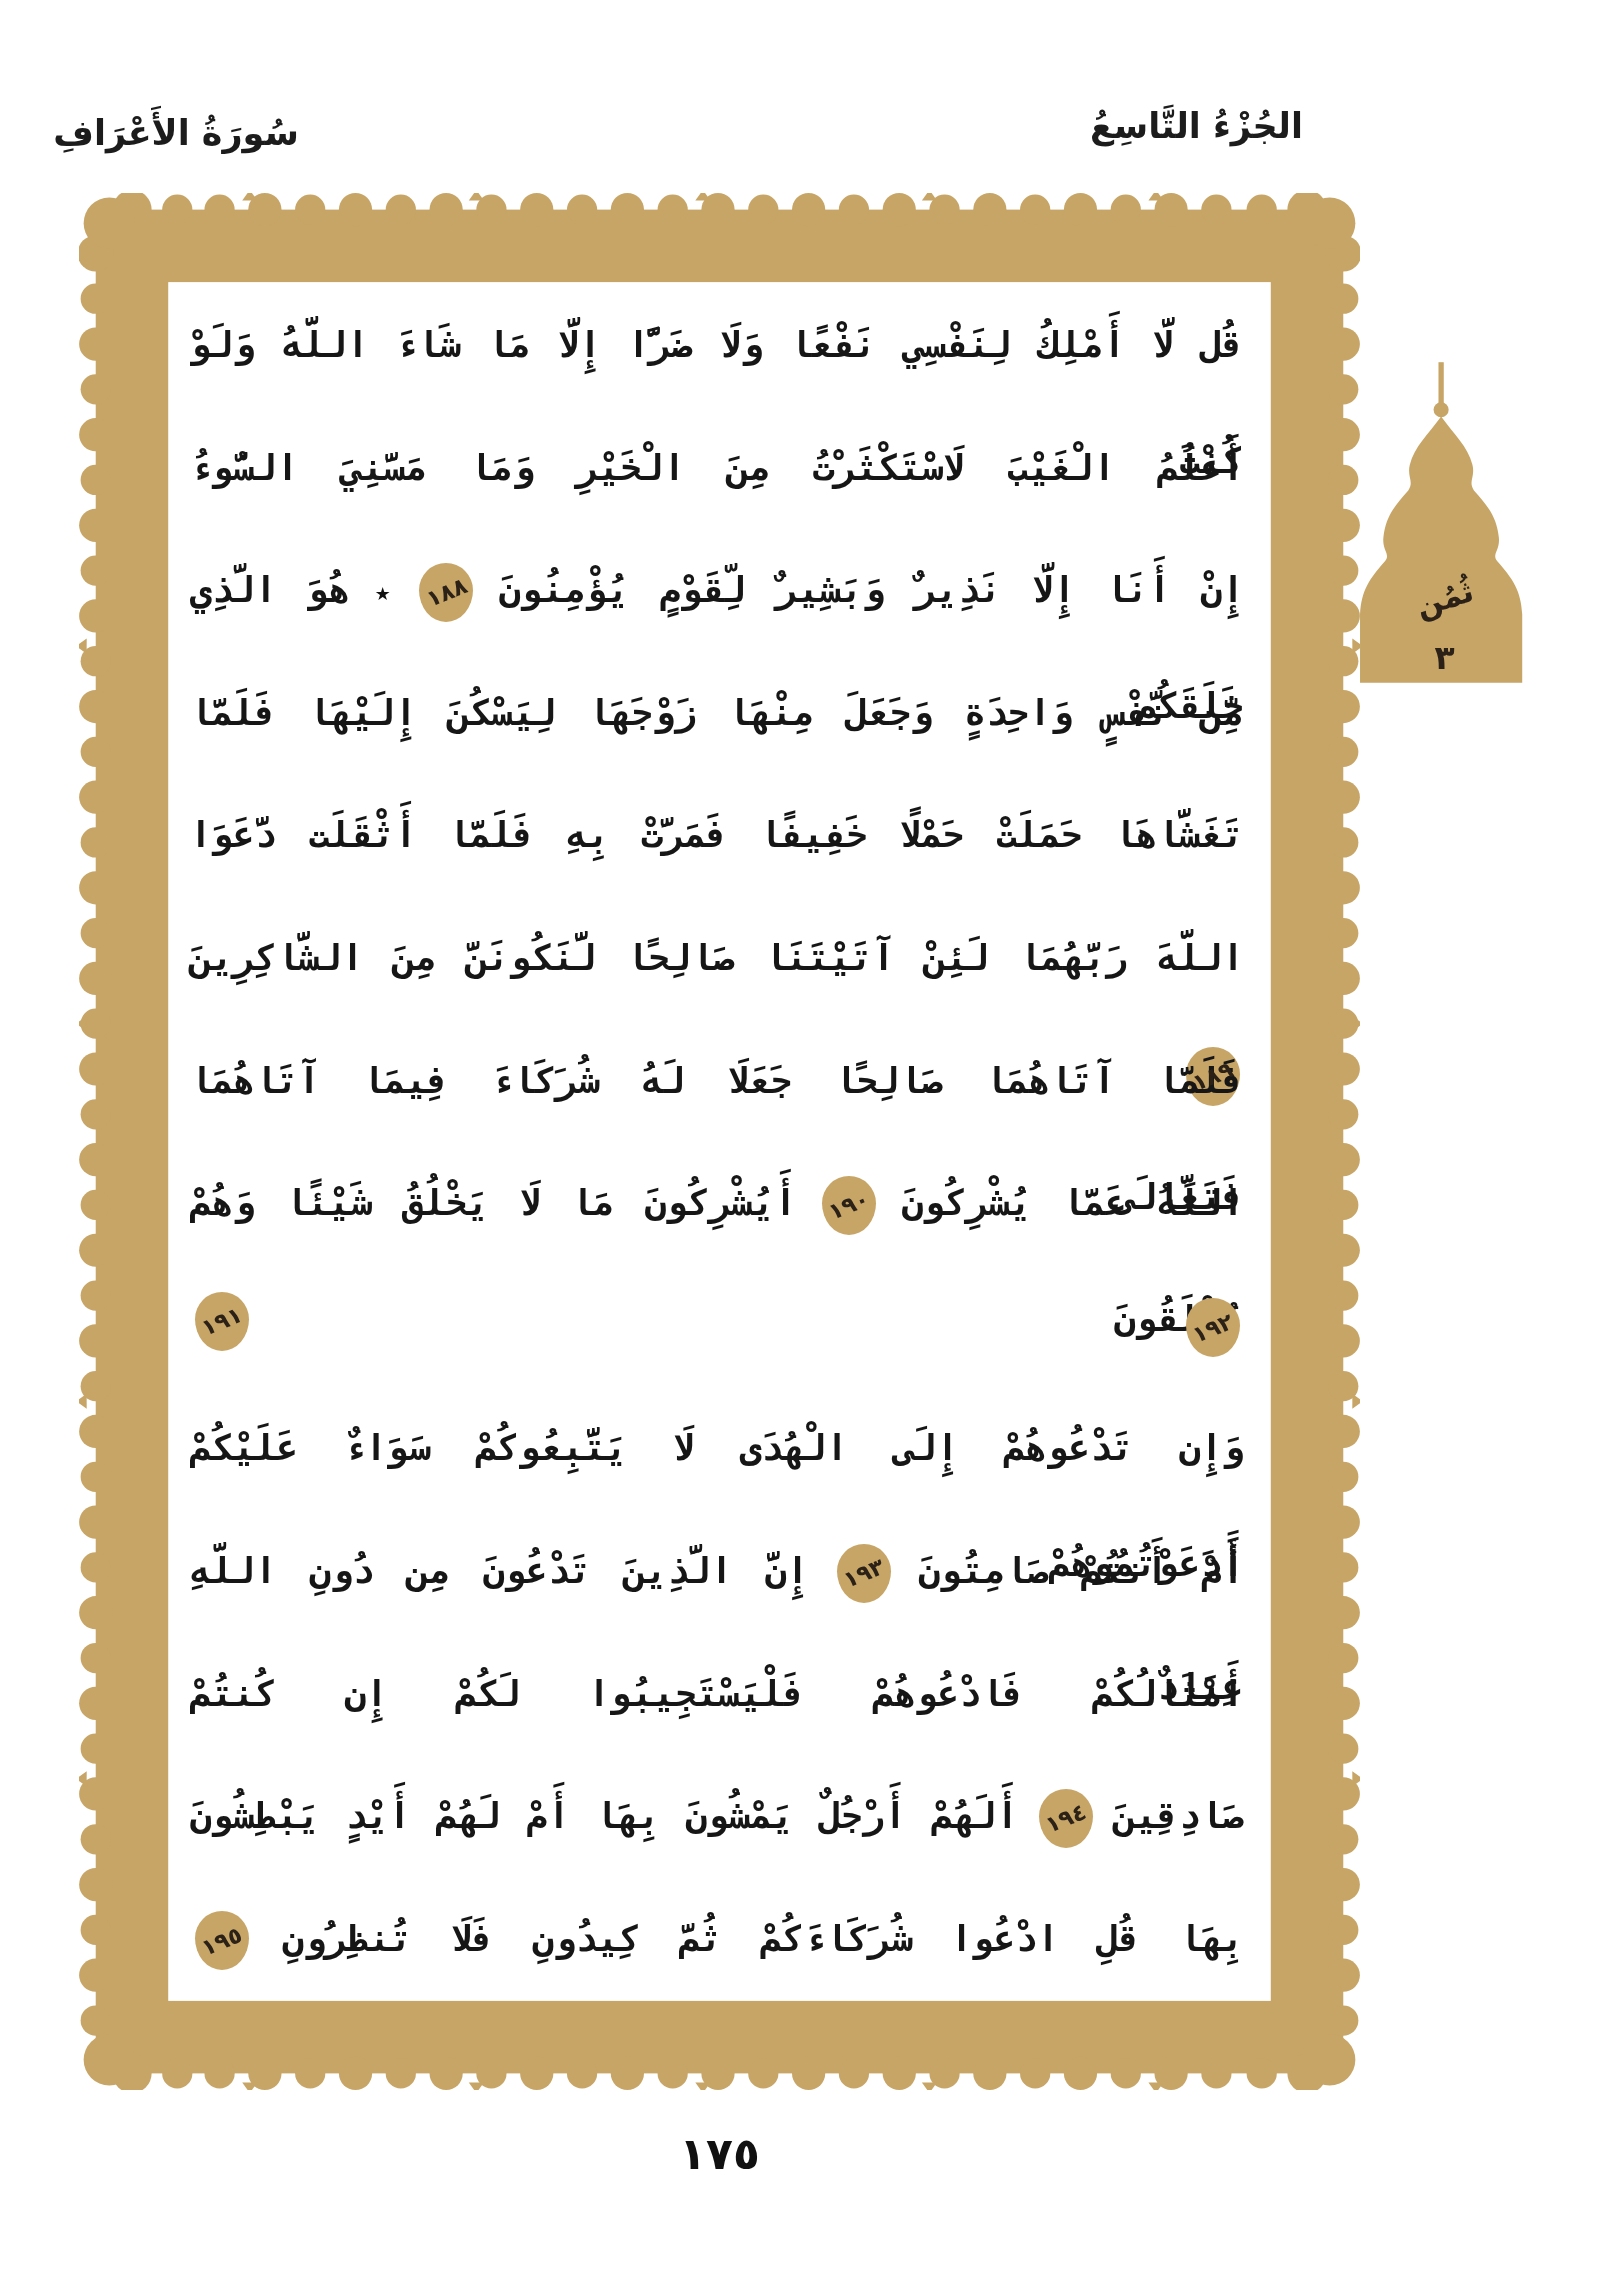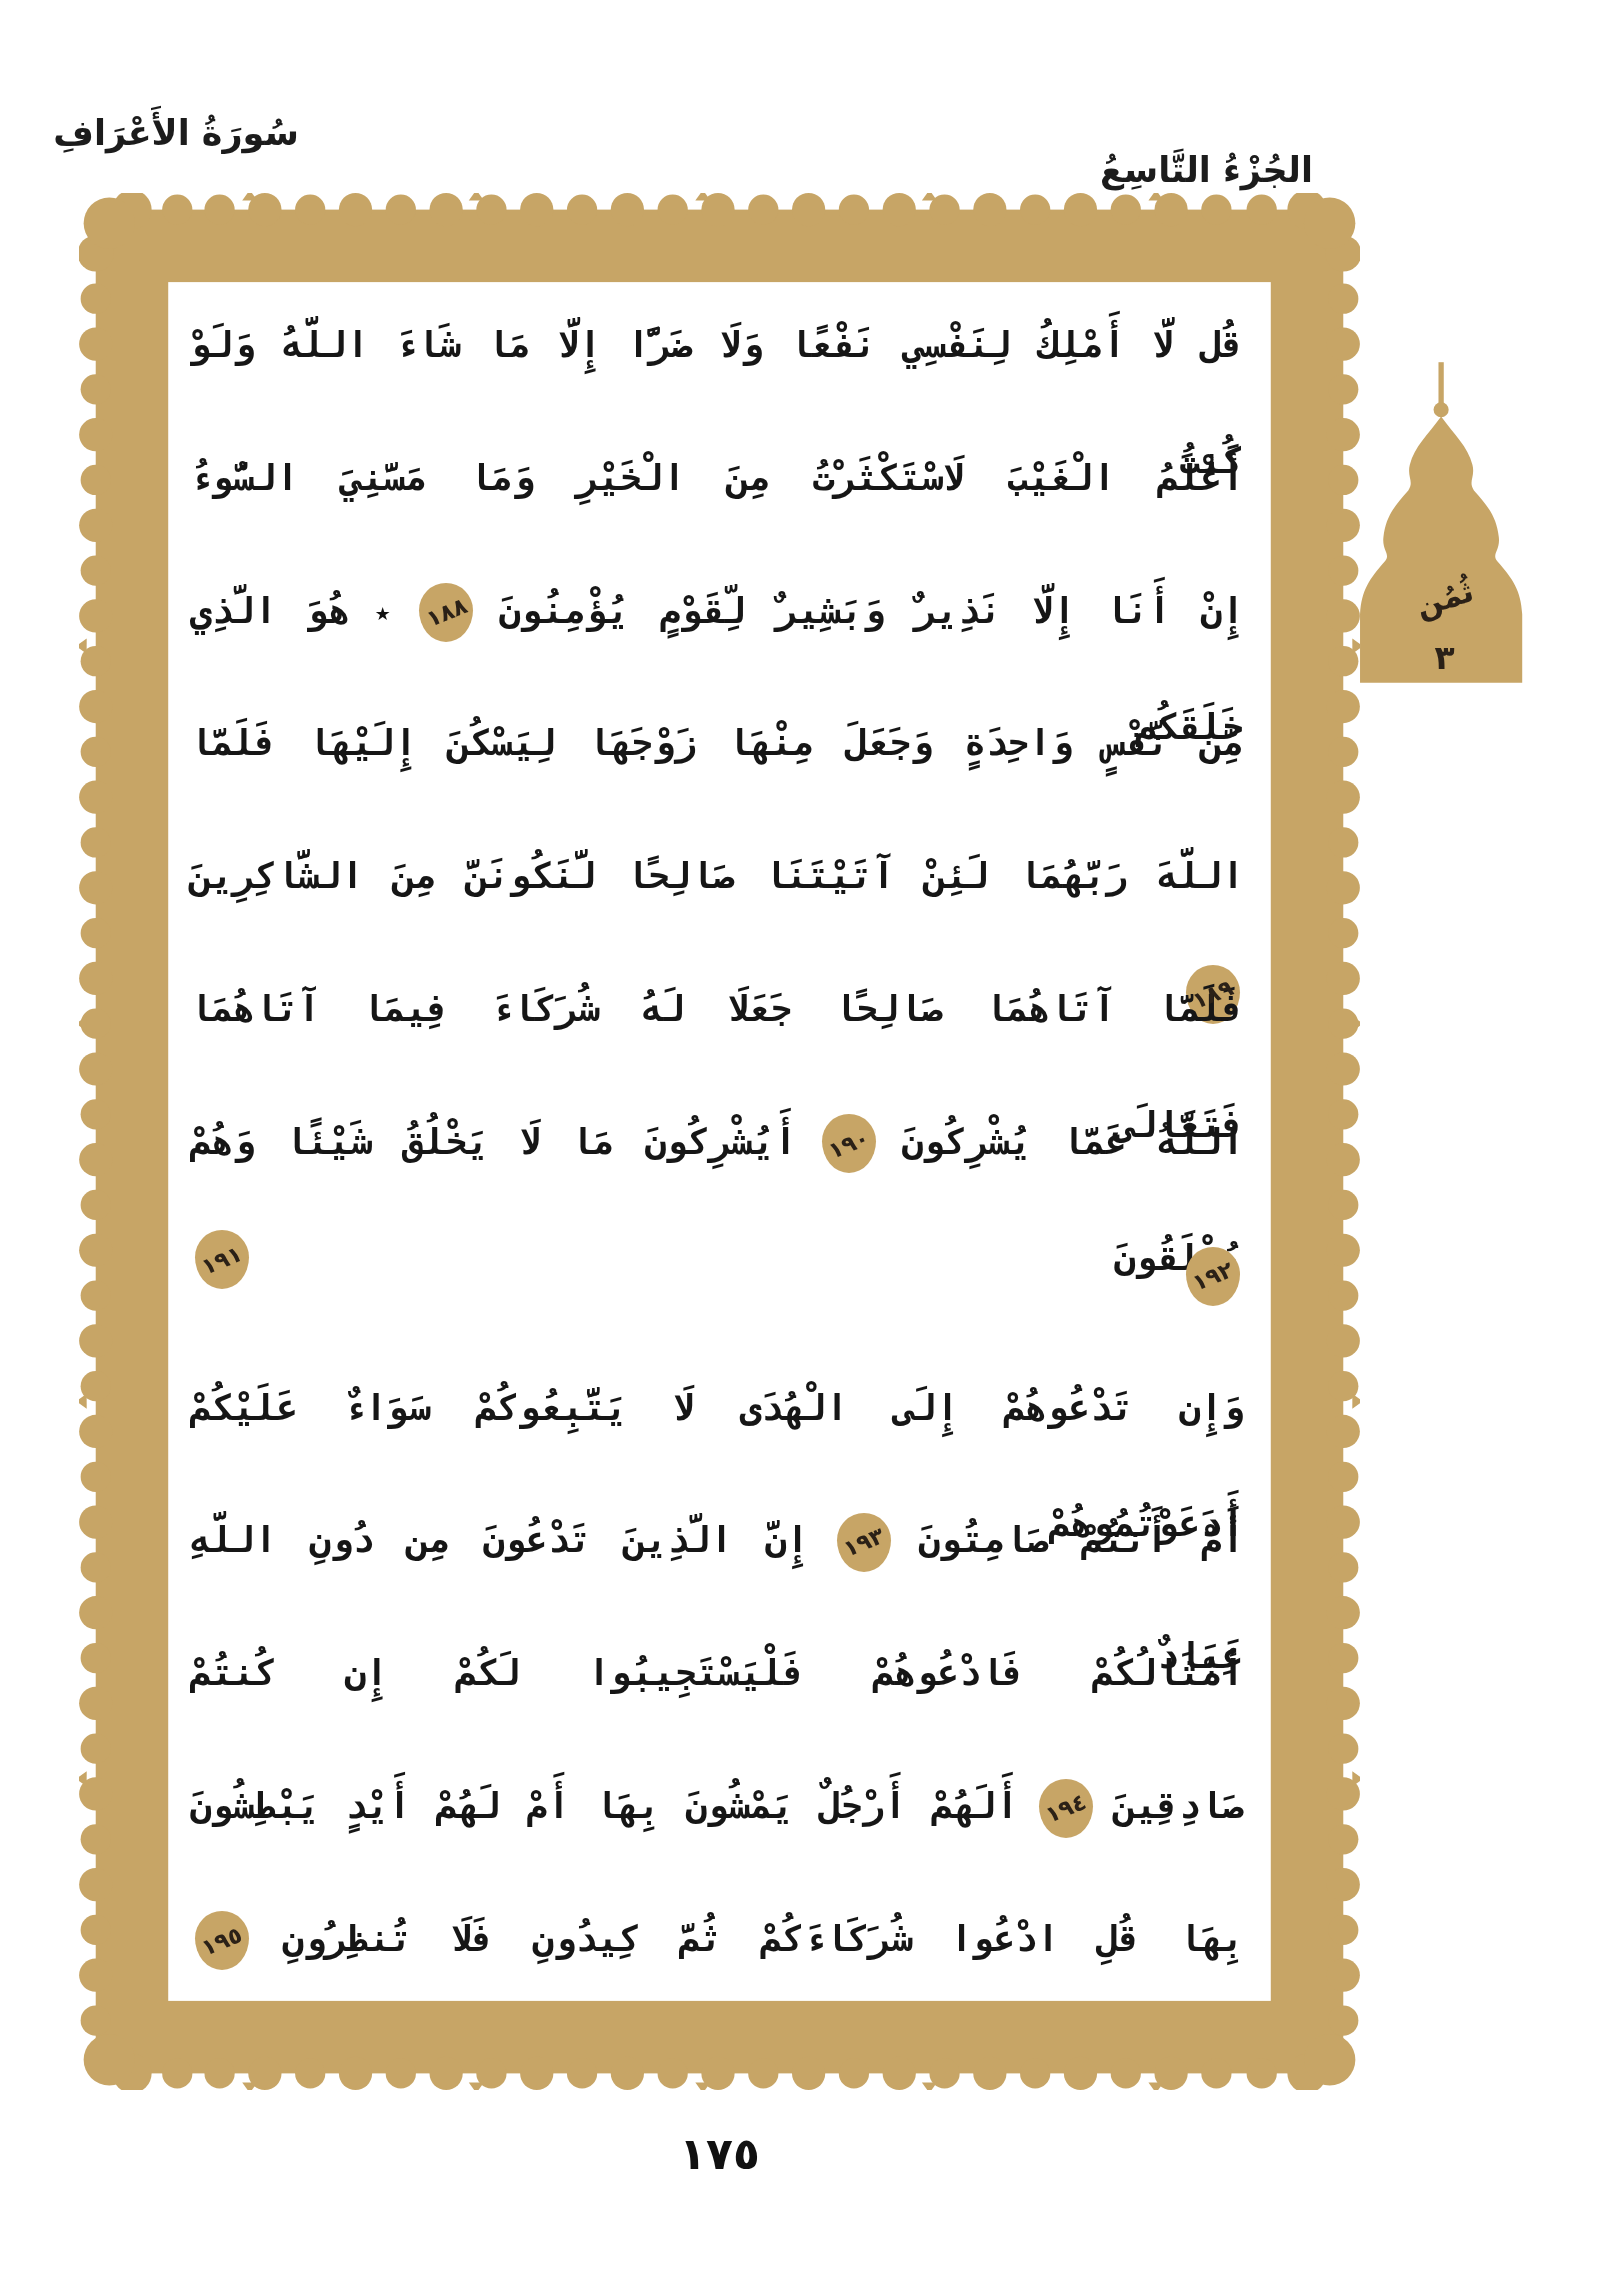--- a/index.html
+++ b/index.html
@@ -12,21 +12,21 @@
   }
   .hdr{
     position:absolute;
     font-size:35px;
     font-weight:bold;
     color:#1c1c1c;
     white-space:nowrap;
     direction:rtl;
   }
   #surah-title{right:1306px;top:113px;}
-  #juz-title{right:292px;top:106px;margin-top:44px;}
+  #juz-title{right:302px;top:106px;}
   #frame-svg{position:absolute;left:79px;top:193px;}
   #thumn-svg{position:absolute;left:1354px;top:362px;}
   #text-block{
     position:absolute;
     left:190px;top:288px;
     width:1054px;height:1707px;
     display:flex;flex-direction:column;justify-content:space-between;
   }
   .qline{
     direction:rtl;
@@ -288,20 +288,21 @@
   <div id="thumn-label">ثُمُن</div>
   <div id="thumn-number">٣</div>
 
   <div id="text-block">
       <div class="qline"><span class="qtext">قُل لَّا أَمْلِكُ لِنَفْسِي نَفْعًا وَلَا ضَرًّا إِلَّا مَا شَاءَ اللَّهُ وَلَوْ كُنتُ</span> </div>
       <div class="qline"><span class="qtext">أَعْلَمُ الْغَيْبَ لَاسْتَكْثَرْتُ مِنَ الْخَيْرِ وَمَا مَسَّنِيَ السُّوءُ</span> </div>
       <div class="qline"><span class="qtext">إِنْ أَنَا إِلَّا نَذِيرٌ وَبَشِيرٌ لِّقَوْمٍ يُؤْمِنُونَ</span> <span class="vmark">
           <span class="vnum">١٨٨</span>
         </span> <span class="hizb">٭</span> <span class="qtext">هُوَ الَّذِي خَلَقَكُم</span> </div>
       <div class="qline"><span class="qtext">مِّن نَّفْسٍ وَاحِدَةٍ وَجَعَلَ مِنْهَا زَوْجَهَا لِيَسْكُنَ إِلَيْهَا فَلَمَّا</span> </div>
+      <div class="qline"><span class="qtext">تَغَشَّاهَا حَمَلَتْ حَمْلًا خَفِيفًا فَمَرَّتْ بِهِ فَلَمَّا أَثْقَلَت دَّعَوَا</span> </div>
       <div class="qline"><span class="qtext">اللَّهَ رَبَّهُمَا لَئِنْ آتَيْتَنَا صَالِحًا لَّنَكُونَنَّ مِنَ الشَّاكِرِينَ</span> <span class="vmark">
           <span class="vnum">١٨٩</span>
         </span> </div>
       <div class="qline"><span class="qtext">فَلَمَّا آتَاهُمَا صَالِحًا جَعَلَا لَهُ شُرَكَاءَ فِيمَا آتَاهُمَا فَتَعَالَى</span> </div>
       <div class="qline"><span class="qtext">اللَّهُ عَمَّا يُشْرِكُونَ</span> <span class="vmark">
           <span class="vnum">١٩٠</span>
         </span> <span class="qtext">أَيُشْرِكُونَ مَا لَا يَخْلُقُ شَيْئًا وَهُمْ يُخْلَقُونَ</span> <span class="vmark">
           <span class="vnum">١٩١</span>
         </span> </div>
       <div class="qline"> <span class="vmark">

